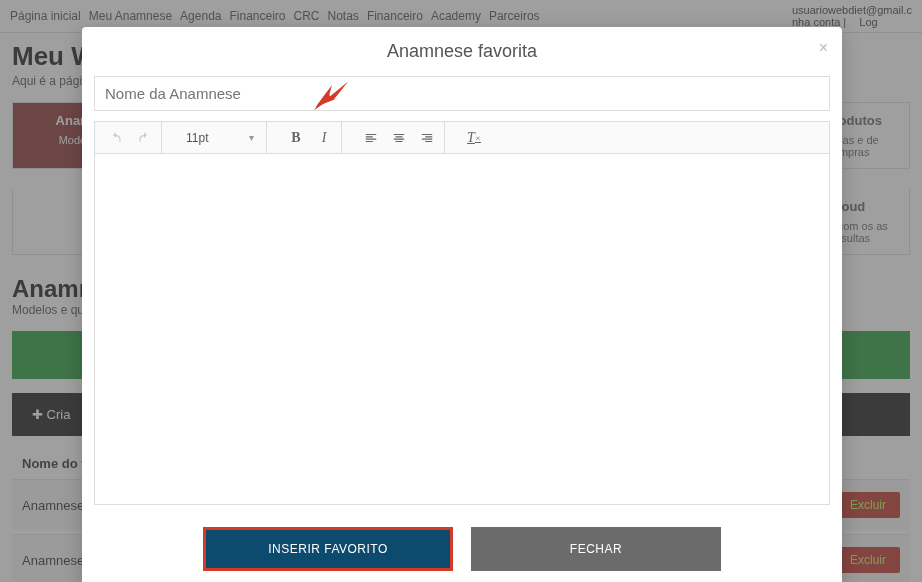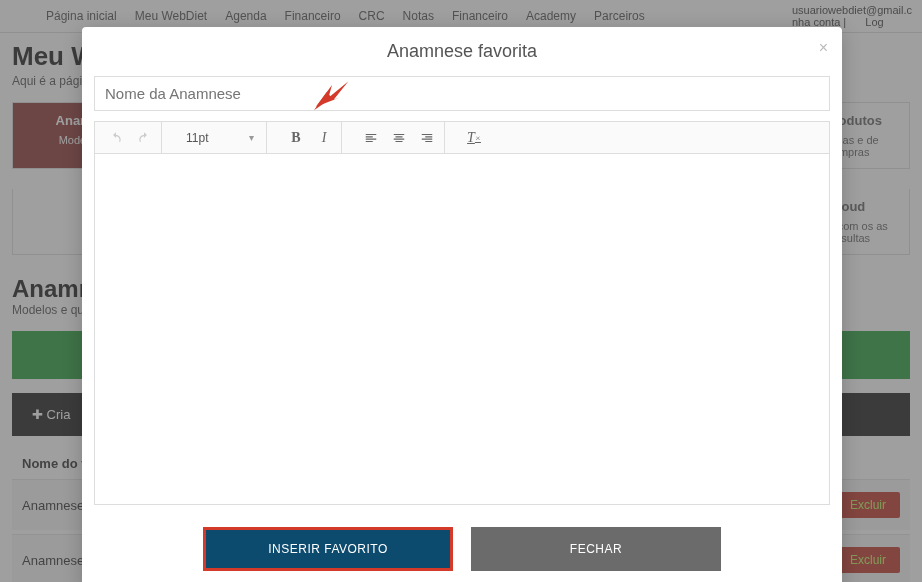--- a/index.html
+++ b/index.html
@@ -1,23 +1,23 @@
 <!DOCTYPE html>
 <html><head>
   <meta charset="utf-8">
   <style>
     * { box-sizing: border-box; margin: 0; padding: 0; }
     body { font-family: Arial, Helvetica, sans-serif; font-size: 13px; color: #333; background: #fff; width: 922px; height: 582px; overflow: hidden; position: relative; }
     
     
     .page-bg { position: absolute; top: 0; left: 0; width: 922px; height: 582px; }
     .topbar { display: flex; justify-content: space-between; align-items: center; padding: 4px 10px; font-size: 12px; color: #555; border-bottom: 1px solid #ddd; }
-    .topnav { display: flex; gap: 18px; margin-left: 36px; }
+    .topnav { display: flex; gap: 8px; }
     .topright { font-size: 11px; color: #444; }
-    .topright span { margin-left: 16px; }
+    .topright span { margin-left: 10px; }
     
     .page-content { padding: 8px 12px; }
     .page-title { font-size: 26px; font-weight: bold; color: #222; margin-bottom: 2px; }
     .page-sub { font-size: 12px; color: #555; margin-bottom: 14px; }
     
     .card-row { display: flex; gap: 0; margin-bottom: 20px; }
     .card { flex: 1; border: 1px solid #ddd; padding: 10px; text-align: center; font-size: 11px; color: #666; }
     .card.red { background: #8e3a38; color: #fff; }
     .card-title { font-weight: bold; font-size: 13px; margin-bottom: 6px; display: block; }
     
@@ -65,21 +65,21 @@
     .red-arrow { position: absolute; top: 52px; left: 232px; width: 36px; height: 32px; pointer-events: none; z-index: 10; }
     .red-arrow svg { width: 100%; height: 100%; }
   </style>
 </head>
 <body>
 
 <div class="page-bg">
   <div class="topbar">
     <div class="topnav">
       <span>Página inicial</span>
-      <span>Meu WebDiet</span>
+      <span>Meu Anamnese</span>
       <span>Agenda</span>
       <span>Financeiro</span>
       <span>CRC</span>
       <span>Notas</span>
       <span>Financeiro</span>
       <span>Academy</span>
       <span>Parceiros</span>
     </div>
     <div class="topright">
       <span>usuariowebdiet@gmail.c</span><br>

